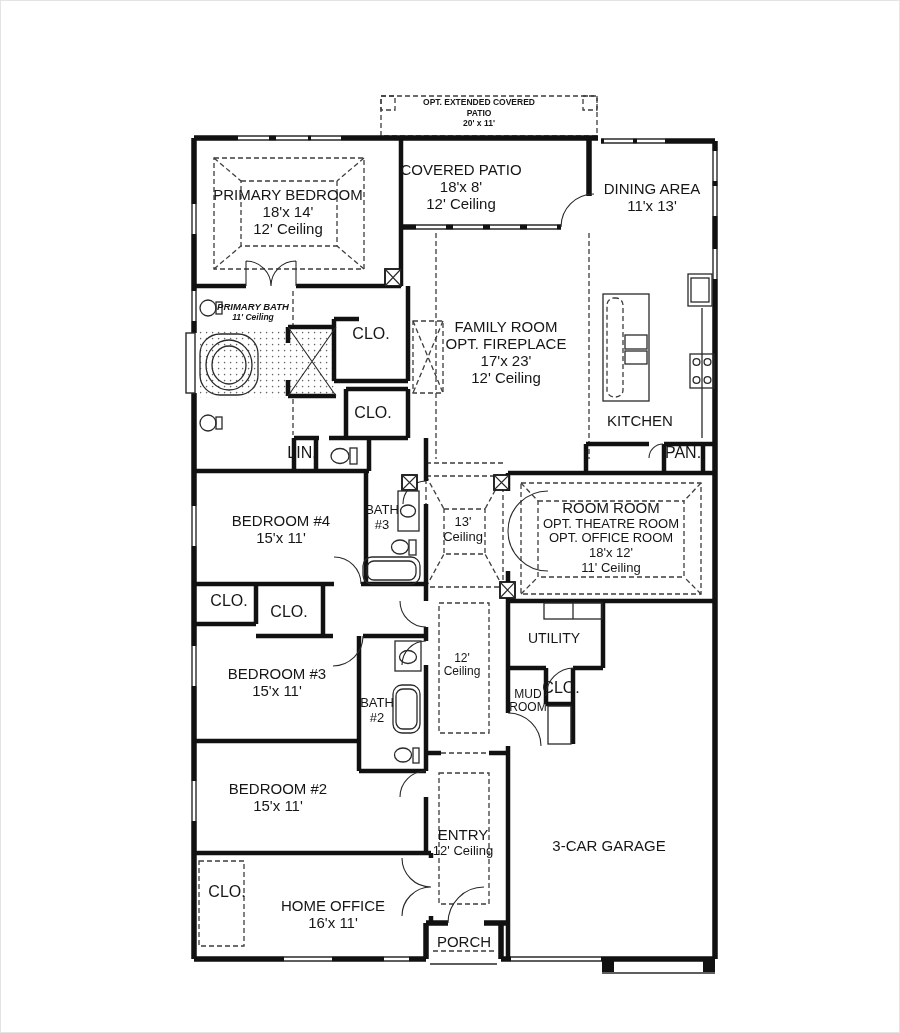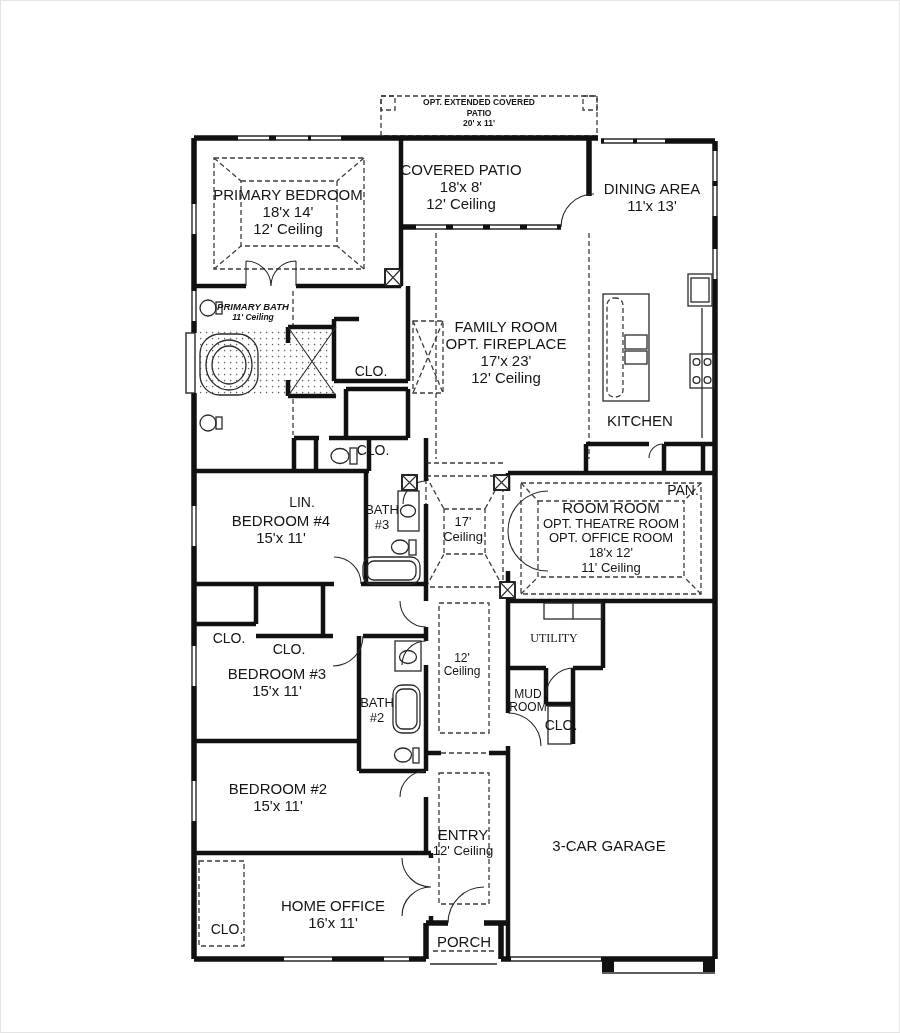--- a/index.html
+++ b/index.html
@@ -7,24 +7,24 @@
     position:relative;width:900px;height:1033px;background:#ffffff;
     border:1px solid #e4e4e4;box-sizing:border-box;overflow:hidden;
     font-family:"Liberation Sans", sans-serif;
   }
   .plan svg{position:absolute;left:0;top:0;}
   .lbl{
     position:absolute;transform:translate(-50%,-50%);
     text-align:center;color:#161616;white-space:nowrap;z-index:5;
   }
   .f15{font-size:15px;line-height:1.13;}
-  .f14{font-size:12px;line-height:1.13;font-family:Liberation Serif, serif;}
+  .f14{font-size:14px;line-height:1.13;}
   .f13{font-size:13px;line-height:1.12;}
   .f12{font-size:12px;line-height:1.12;}
-  .f10{font-size:14px;line-height:1.1;margin-top:38px;}
+  .f10{font-size:16px;line-height:1.1;}
   .f9b{font-size:9.5px;font-weight:bold;line-height:1.2;font-style:italic;}
   .f8b{font-size:8.5px;font-weight:bold;line-height:1.25;}
 </style>
 </head>
 <body>
 
 <div class="plan">
 
   <svg width="900" height="1033" viewBox="0 0 900 1033">
     <defs>
@@ -274,36 +274,36 @@
   </div>
 
   <div class="lbl f15" style="left:639px;top:420px">
     <div>KITCHEN</div>
   </div>
 
   <div class="lbl f10" style="left:682px;top:452px">
     <div>PAN.</div>
   </div>
 
-  <div class="lbl f10" style="left:301px;top:464px">
+  <div class="lbl f10" style="left:301px;top:452px">
     <div>LIN.</div>
   </div>
 
   <div class="lbl f15" style="left:280px;top:529px">
     <div>BEDROOM #4</div>
     <div>15'x 11'</div>
   </div>
 
   <div class="lbl f13" style="left:381px;top:517px">
     <div>BATH</div>
     <div>#3</div>
   </div>
 
   <div class="lbl f13" style="left:462px;top:529px">
-    <div>17'</div>
+    <div>13'</div>
     <div>Ceiling</div>
   </div>
 
   <div class="lbl f13" style="left:610px;top:537px">
     <div class="f15">ROOM ROOM</div>
     <div>OPT. THEATRE ROOM</div>
     <div>OPT. OFFICE ROOM</div>
     <div>18'x 12'</div>
     <div>11' Ceiling</div>
   </div>

